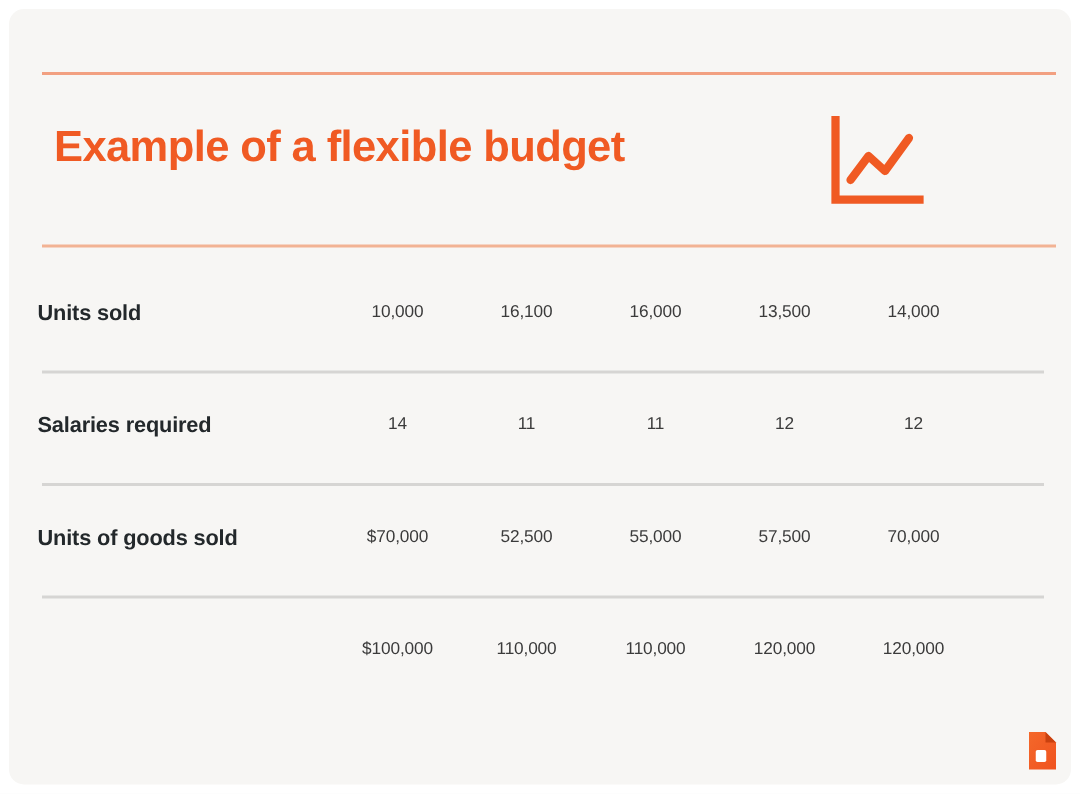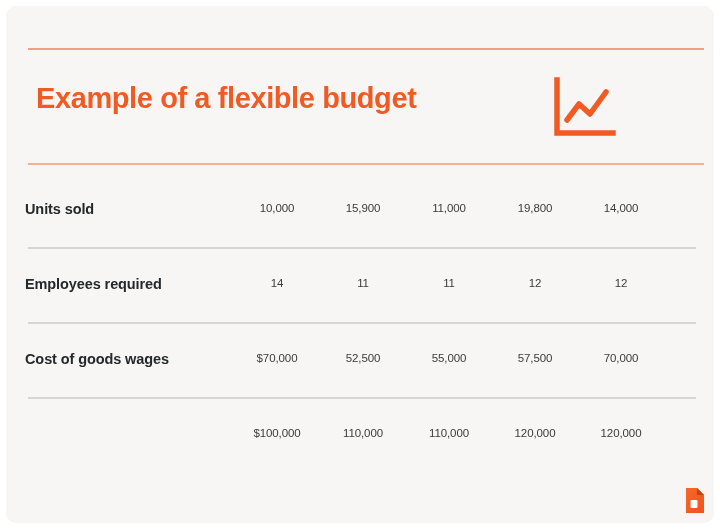--- a/index.html
+++ b/index.html
@@ -88,21 +88,21 @@
     left: 19px;
     top: 27px;
     font-size: 14.5px;
     font-weight: bold;
     color: #23282b;
     letter-spacing: -0.1px;
     white-space: nowrap;
   }
   .cells {
     position: absolute;
-    left: 228px;
+    left: 216px;
     top: 28px;
     width: 470px;
     display: flex;
   }
   .cell {
     width: 86px;
     text-align: center;
     font-size: 11.5px;
     color: #3b3b3b;
     letter-spacing: -0.1px;
@@ -145,42 +145,42 @@
     </div>
 
     <div class="rule-under-title"></div>
 
     <div class="table">
 
       <div class="row">
         <div class="row-label">Units sold</div>
         <div class="cells">
           <div class="cell">10,000</div>
-          <div class="cell">15,900</div>
-          <div class="cell">11,000</div>
-          <div class="cell">19,800</div>
+          <div class="cell">16,100</div>
+          <div class="cell">16,000</div>
+          <div class="cell">13,500</div>
           <div class="cell">14,000</div>
         </div>
         <div class="row-divider"></div>
       </div>
 
       <div class="row">
-        <div class="row-label">Employees required</div>
+        <div class="row-label">Salaries required</div>
         <div class="cells">
           <div class="cell">14</div>
           <div class="cell">11</div>
           <div class="cell">11</div>
           <div class="cell">12</div>
           <div class="cell">12</div>
         </div>
         <div class="row-divider"></div>
       </div>
 
       <div class="row">
-        <div class="row-label">Cost of goods wages</div>
+        <div class="row-label">Units of goods sold</div>
         <div class="cells">
           <div class="cell">$70,000</div>
           <div class="cell">52,500</div>
           <div class="cell">55,000</div>
           <div class="cell">57,500</div>
           <div class="cell">70,000</div>
         </div>
         <div class="row-divider"></div>
       </div>
 

